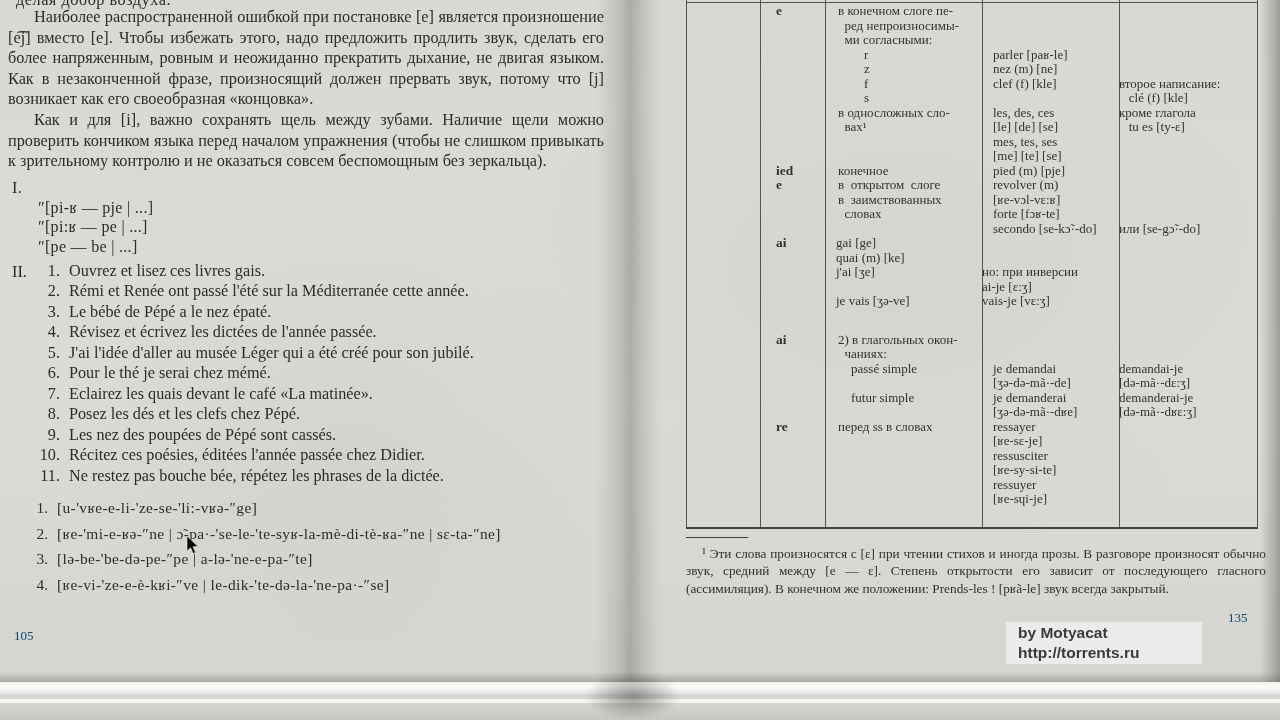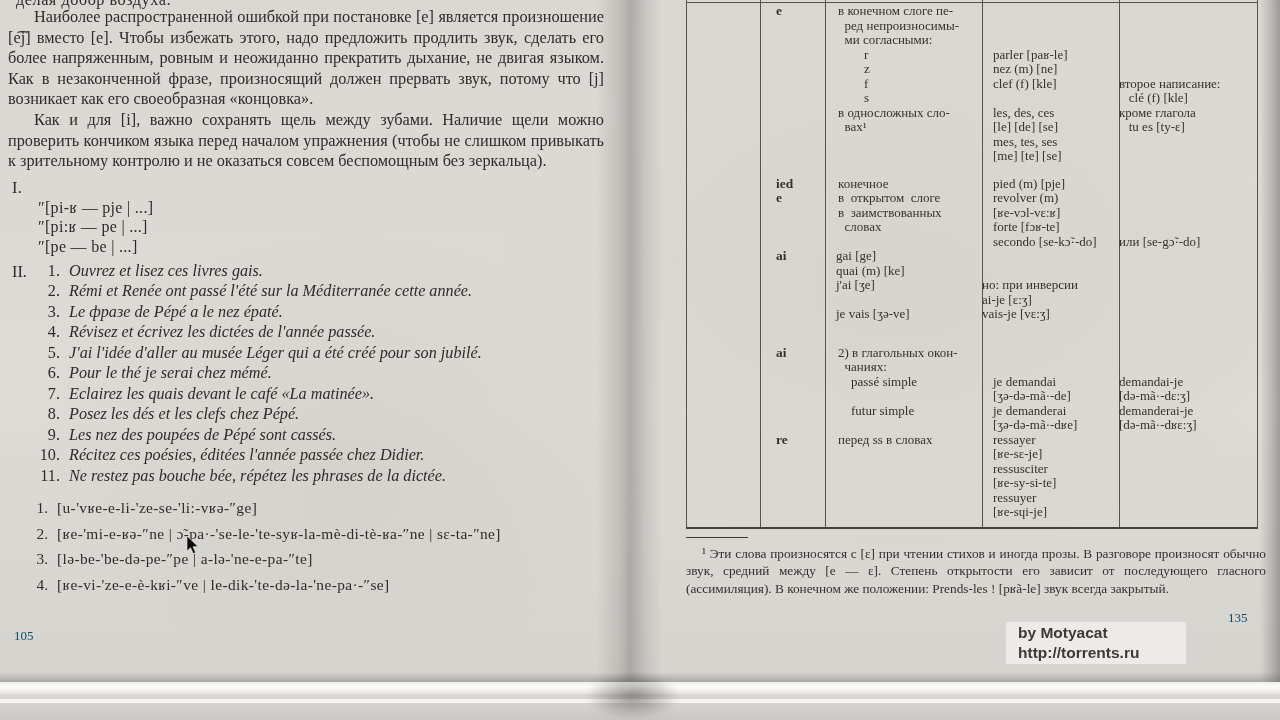--- a/index.html
+++ b/index.html
@@ -17,50 +17,50 @@
   .cut-line{position:absolute;left:16px;top:-10px;font-size:16.3px;white-space:nowrap;letter-spacing:0.5px;}
   .para{margin:0;font-size:16.3px;line-height:20.6px;text-align:justify;text-indent:26px;}
   .para.first{padding-top:7px;}
   .heading{margin:3px 0 0 0;font-size:15.8px;font-weight:bold;text-align:center;line-height:21px;word-spacing:3px;}
   .ex1{position:relative;margin-top:6px;padding-left:30px;font-size:16px;line-height:19.8px;white-space:pre-line;letter-spacing:0.3px;}
   .roman1{position:absolute;left:4px;top:0;font-size:16.3px;}
   .ex2{position:relative;margin-top:4px;}
   .roman2{position:absolute;left:4px;top:1px;font-size:16.3px;}
   .item{display:flex;line-height:20.5px;font-size:16.2px;}
   .item .num{width:52px;text-align:right;flex:none;}
-  .item .itxt{margin-left:9px;white-space:nowrap;font-style:italic;}
+  .item .itxt{margin-left:9px;white-space:nowrap;}
   .trans{margin-top:9px;}
   .titem{display:flex;line-height:25.4px;font-size:15.4px;letter-spacing:0.4px;}
   .titem .num{width:40px;text-align:right;flex:none;letter-spacing:0;}
   .titem .ttxt{margin-left:9px;white-space:nowrap;}
   .pageno{position:absolute;font-size:13px;color:#0c4a6e;}
   .pn-left{left:14px;top:628px;}
   .pn-right{left:1228px;top:610px;}
   
   .right-page{position:absolute;left:648px;top:0;width:632px;height:682px;}
   .ptable{position:absolute;left:38px;top:0;width:571px;height:527px;
           font-size:13px;line-height:14.5px;color:#34322d;
           border-right:1px solid #56534d;border-bottom:2px solid #45423d;}
   .vline{position:absolute;top:0;bottom:0;width:1px;background:#56534d;}
   .v0{left:0}.v1{left:74px}.v2{left:139px}.v3{left:296px}.v4{left:433px}
   .hline-top{position:absolute;left:0;right:0;top:2px;height:1px;background:#56534d;}
   .trow{display:grid;grid-template-columns:74px 65px 157px 137px 138px;position:relative;}
   .r1{padding-top:4px;}
-  .r2{margin-top:13px;}
+  .r2{}
   .r4{margin-top:24px;}
   .tcell{white-space:pre-line;overflow:hidden;}
   .c2{padding-left:16px;font-weight:bold;font-size:13.4px;}
   .c3{padding-left:13px;padding-right:4px;}
   .c4{padding-left:11px;padding-right:2px;}
   .c5{padding-right:2px;}
   .fnrule{position:absolute;left:38px;top:537px;width:62px;height:1px;background:#3e3c38;}
   .footnote{position:absolute;left:38px;top:545px;width:580px;margin:0;
             font-size:13.3px;line-height:17.3px;text-align:justify;text-indent:16px;color:#33312d;}
   
-  .watermark{position:absolute;left:1006px;top:622px;width:180px;height:42px;
+  .watermark{position:absolute;left:1006px;top:622px;width:196px;height:42px;
              background:#ecebe9;padding:1px 0 0 12px;box-sizing:border-box;
              font-family:"Liberation Sans",sans-serif;font-weight:bold;
              font-size:15.5px;line-height:20px;color:#3a3a3a;}
   
   .gutter{position:absolute;left:596px;top:0;width:66px;height:682px;
     background:linear-gradient(90deg,rgba(70,68,64,0) 0%,rgba(70,68,64,0.16) 35%,rgba(70,68,64,0.30) 52%,rgba(70,68,64,0.12) 75%,rgba(70,68,64,0) 100%);}
   .right-edge{position:absolute;left:1260px;top:0;width:20px;height:682px;
     background:linear-gradient(90deg,rgba(60,58,54,0) 0%,rgba(60,58,54,0.22) 60%,rgba(40,38,36,0.34) 100%);}
   .band-shadow{position:absolute;left:0;top:672px;width:1280px;height:10px;
     background:linear-gradient(180deg,rgba(90,88,84,0) 0%,rgba(90,88,84,0.35) 100%);}
@@ -98,21 +98,21 @@
         <div class="item">
             <span class="num">1.</span>
             <span class="itxt">Ouvrez et lisez ces livres gais.</span>
           </div>
         <div class="item">
             <span class="num">2.</span>
             <span class="itxt">Rémi et Renée ont passé l'été sur la Méditerranée cette année.</span>
           </div>
         <div class="item">
             <span class="num">3.</span>
-            <span class="itxt">Le фразе de Pépé a le nez épaté.</span>
+            <span class="itxt">Le bébé de Pépé a le nez épaté.</span>
           </div>
         <div class="item">
             <span class="num">4.</span>
             <span class="itxt">Révisez et écrivez les dictées de l'année passée.</span>
           </div>
         <div class="item">
             <span class="num">5.</span>
             <span class="itxt">J'ai l'idée d'aller au musée Léger qui a été créé pour son jubilé.</span>
           </div>
         <div class="item">

